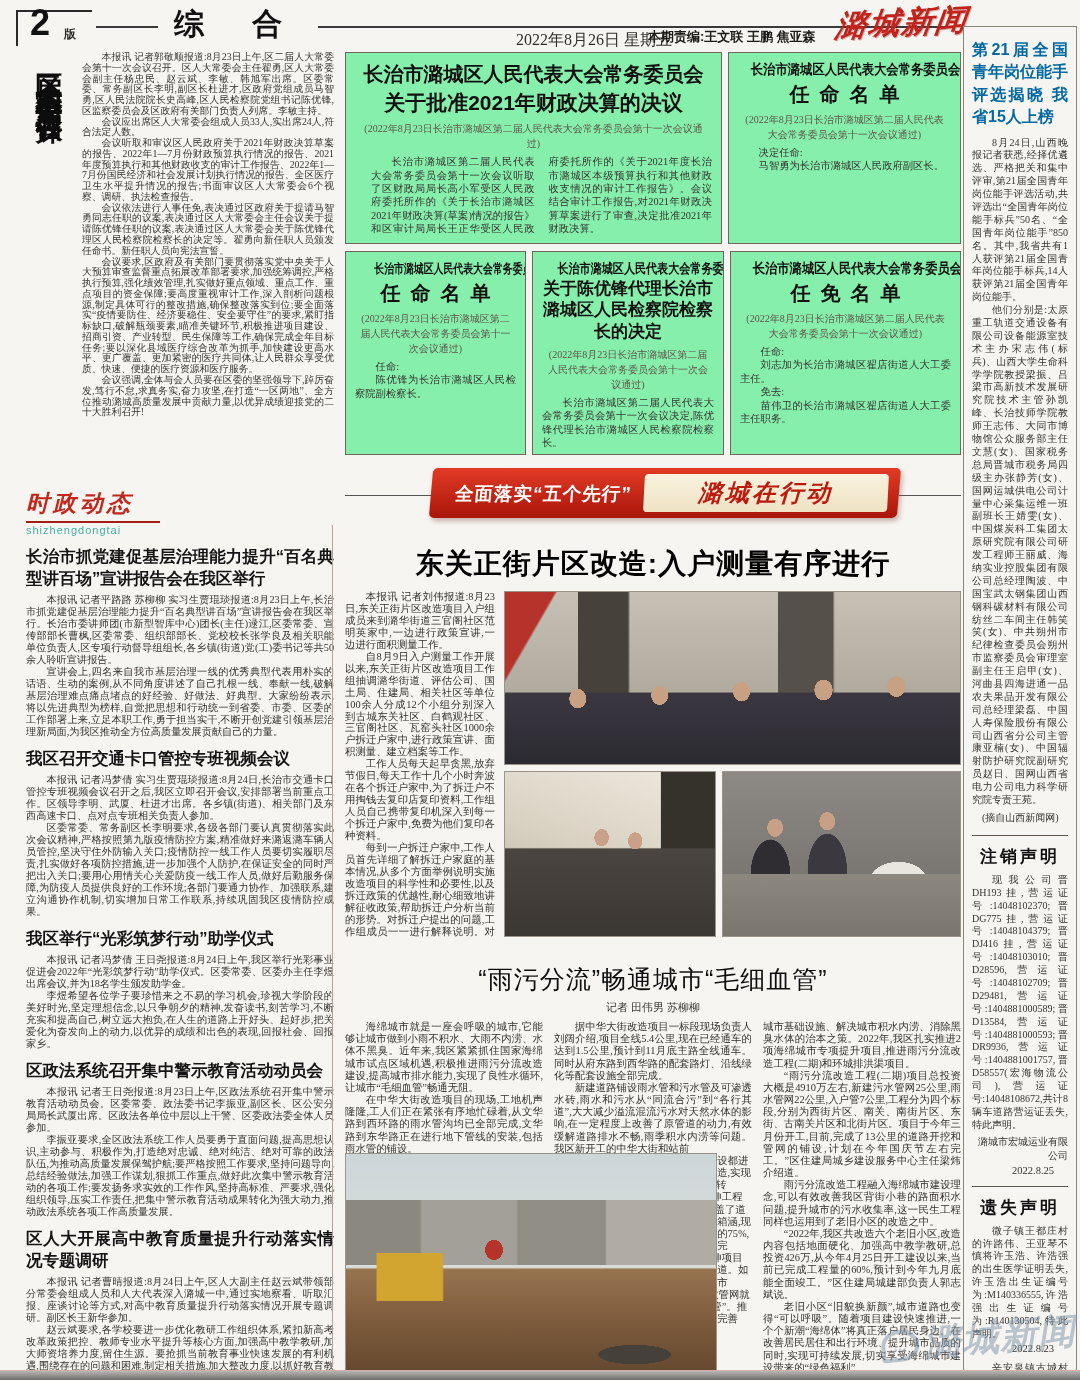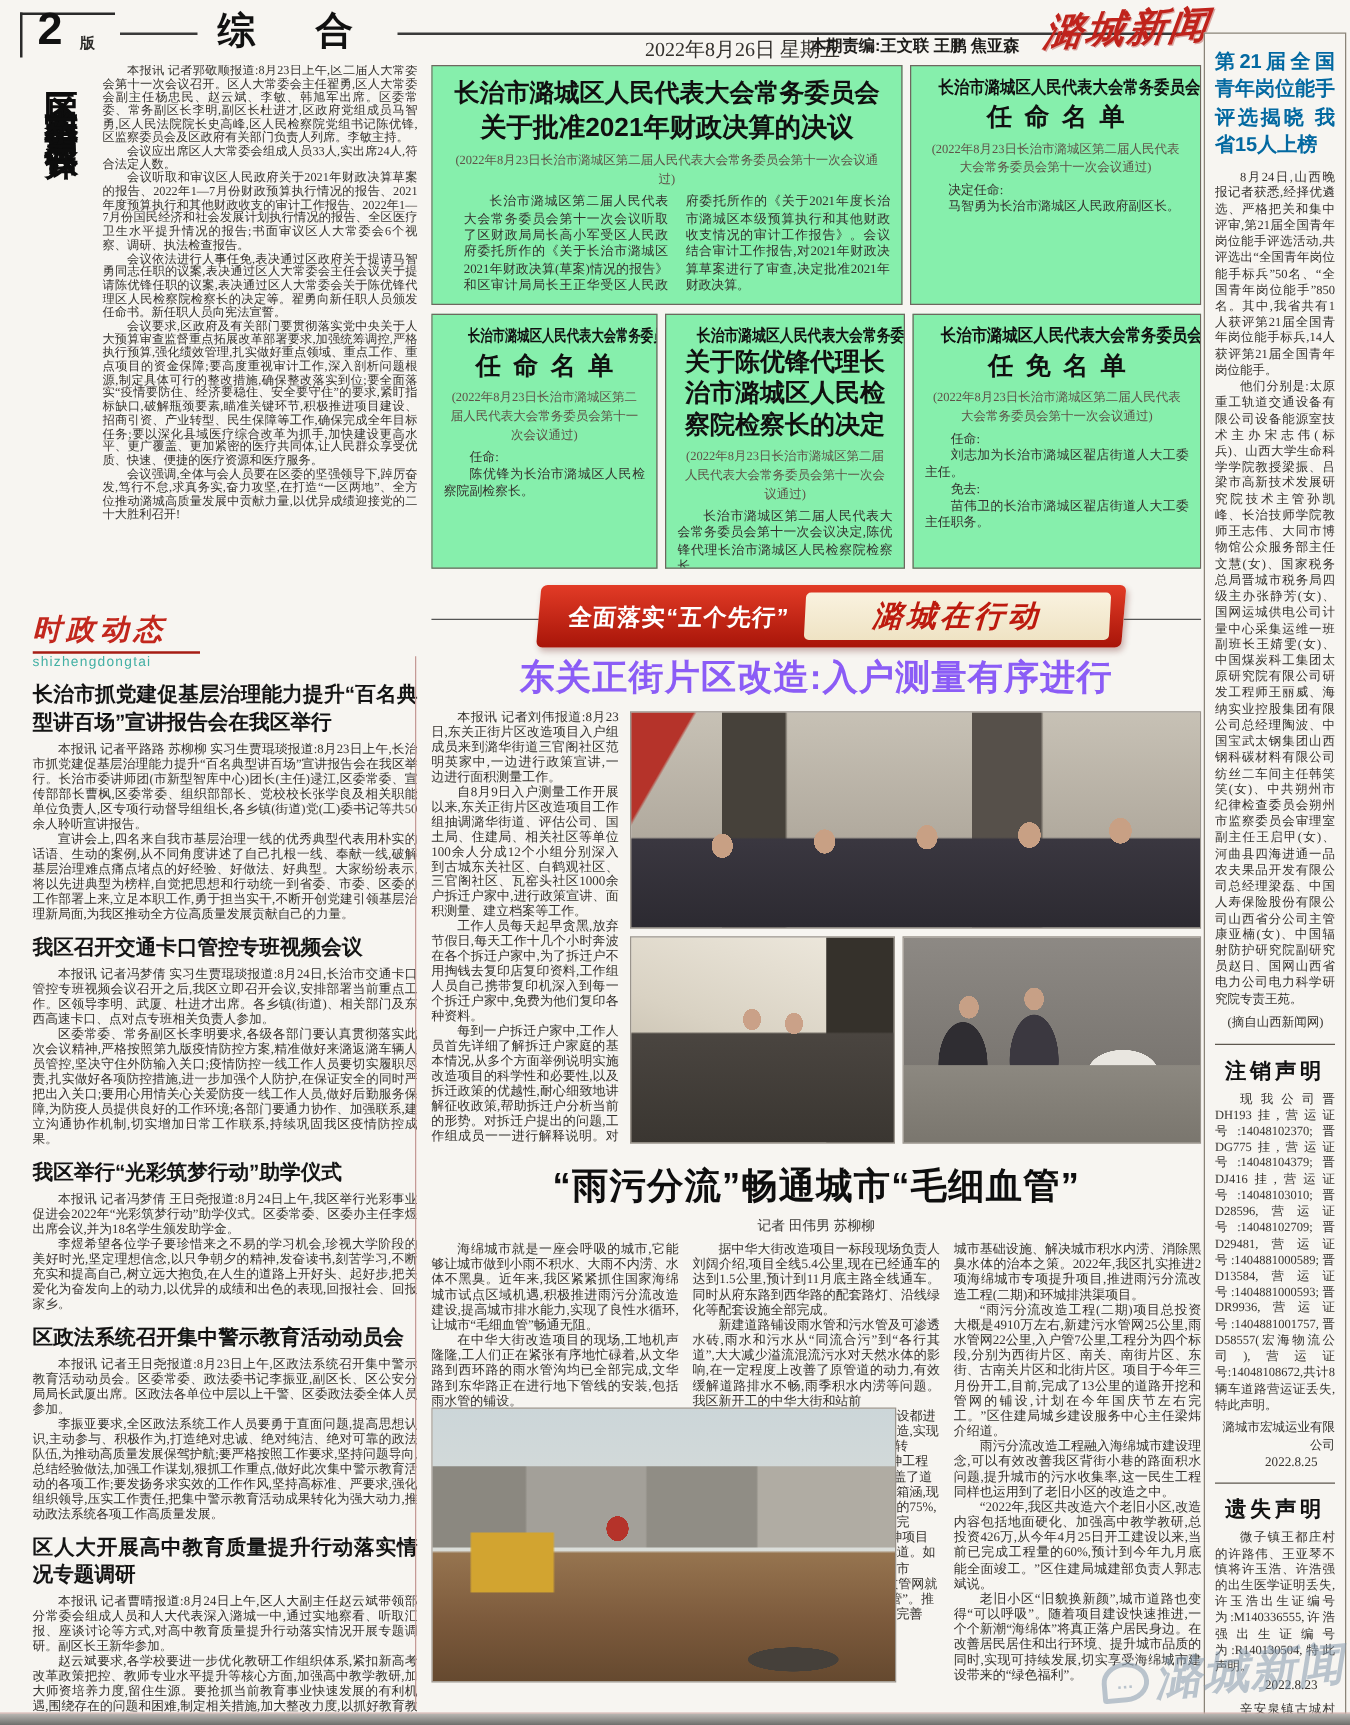--- a/index.html
+++ b/index.html
@@ -44,34 +44,34 @@
   .nb3{width:181px;height:204px;}
   .nb4{width:192px;height:204px;}
   .nb5{flex:1;height:204px;}
   .n-top{font-weight:900;color:#101010;text-align:center;white-space:nowrap;}
   .n-main{font-weight:900;color:#101010;text-align:center;line-height:1.25;}
   .nb1 .n-top{font-size:20px;}
   .nb1 .n-main{font-size:21px;margin-top:2px;}
   .nb2 .n-top,.nb5 .n-top{font-size:14px;transform:scaleX(0.88);}
   .nb3 .n-top{font-size:13px;transform:scaleX(0.76);}
   .nb4 .n-top{font-size:13.5px;transform:scaleX(0.82);}
-  .nb4 .n-main{font-size:20px;}
+  .nb4 .n-main{font-size:17px;}
   .spaced .n-main{font-size:20px;letter-spacing:10px;text-indent:10px;margin-top:3px;}
   .n-sub{font-family:"Liberation Serif","DejaVu Serif",serif;font-size:10px;color:#5f5348;text-align:center;line-height:1.5;margin:5px 4px 4px;}
   .n-body{font-family:"Liberation Serif","DejaVu Serif",serif;font-size:10.3px;line-height:1.3;color:#35322e;}
   .n-cols{column-count:2;column-gap:14px;margin-left:16px;}
   
   .banner{position:relative;height:58px;margin-top:10px;}
   .banner::before{content:"";position:absolute;left:0;top:30px;width:86px;height:1px;background:#555;}
   .banner::after{content:"";position:absolute;right:0;top:30px;width:62px;height:1px;background:#555;}
   .ribbon{position:absolute;left:86px;top:3px;width:468px;height:50px;display:flex;align-items:center;background:linear-gradient(180deg,#e23b26,#a81509);border-radius:5px;transform:skewX(-5deg);box-shadow:2px 3px 5px rgba(90,10,5,.3);}
   .ribbon-left{color:#fff;font-weight:900;font-size:18.5px;letter-spacing:1px;padding:0 10px 0 24px;white-space:nowrap;}
   .ribbon-right{flex:1;height:38px;margin:0 12px 0 2px;background:linear-gradient(180deg,#f9f2df,#efe3c4);border-radius:4px;display:flex;align-items:center;justify-content:center;color:#bd1a0e;font-weight:900;font-style:italic;font-size:24px;letter-spacing:3px;transform:skewX(2deg);white-space:nowrap;}
   
-  .dg-title{margin:0 0 8px;font-size:28px;font-weight:900;text-align:center;letter-spacing:1px;color:#8b5cf6;}
+  .dg-title{margin:22px 0 8px;font-size:28px;font-weight:900;text-align:center;letter-spacing:1px;color:#000000;}
   .dg-body{display:flex;gap:9px;height:346px;}
   .dg-text{width:150px;flex:none;font-size:10.4px;line-height:1.15;overflow:hidden;}
   .dg-photos{flex:1;display:flex;flex-direction:column;gap:6px;}
   .photo{border:1px solid #9a948c;box-sizing:border-box;}
   .ph-group{height:174px;background:
     radial-gradient(14px 16px at 16% 62%, #c8a084 60%, transparent 61%),
     radial-gradient(14px 16px at 34% 60%, #c8a084 60%, transparent 61%),
     radial-gradient(14px 16px at 52% 58%, #c8a084 60%, transparent 61%),
     radial-gradient(15px 17px at 70% 57%, #c8a084 60%, transparent 61%),
     radial-gradient(15px 17px at 86% 55%, #c8a084 60%, transparent 61%),
@@ -88,21 +88,21 @@
     linear-gradient(200deg, #efeadf 0%, #d9d2c3 50%, #b7ae9d 100%);}
   .ph-copier{flex:1;background:
     linear-gradient(180deg, transparent 62%, #8c8880 62.5%, #7a766e 100%),
     radial-gradient(40px 26px at 74% 66%, #e9e6e0 70%, transparent 71%),
     radial-gradient(13px 15px at 22% 34%, #c7a086 60%, transparent 61%),
     radial-gradient(30px 52px at 20% 62%, #2f2d32 65%, transparent 66%),
     radial-gradient(13px 15px at 44% 30%, #c7a086 60%, transparent 61%),
     radial-gradient(30px 56px at 44% 60%, #3b3840 65%, transparent 66%),
     linear-gradient(180deg,#8d8984 0%,#6f6b66 100%);}
   
-  .yw-title{margin:14px 0 2px;font-size:29px;font-weight:700;text-align:center;letter-spacing:1px;color:#0e0e0e;}
+  .yw-title{margin:26px 0 2px;font-size:25px;font-weight:400;text-align:center;letter-spacing:1px;color:#0e0e0e;}
   .yw-byline{text-align:center;font-size:11px;color:#3a3834;margin:4px 0 6px;}
   .yw-cols{position:relative;display:flex;gap:11px;height:356px;}
   .yw-col{flex:1;font-size:10.4px;line-height:1.17;overflow:hidden;}
   .no-indent{text-indent:0;}
   .narrow{width:118px;margin-left:auto;}
   .ph-constr{position:absolute;left:0;bottom:4px;width:372px;height:220px;background:
     radial-gradient(60px 16px at 78% 92%, #45403a 60%, transparent 61%),
     radial-gradient(16px 18px at 40% 44%, #b5332a 55%, transparent 56%),
     linear-gradient(90deg, transparent 8%, #d2a430 8.5%, #d2a430 26%, transparent 26.5%) 0 58%/100% 22% no-repeat,
     linear-gradient(180deg, transparent 52%, #96744f 53%, #7c5a3c 78%, #65492f 100%),

